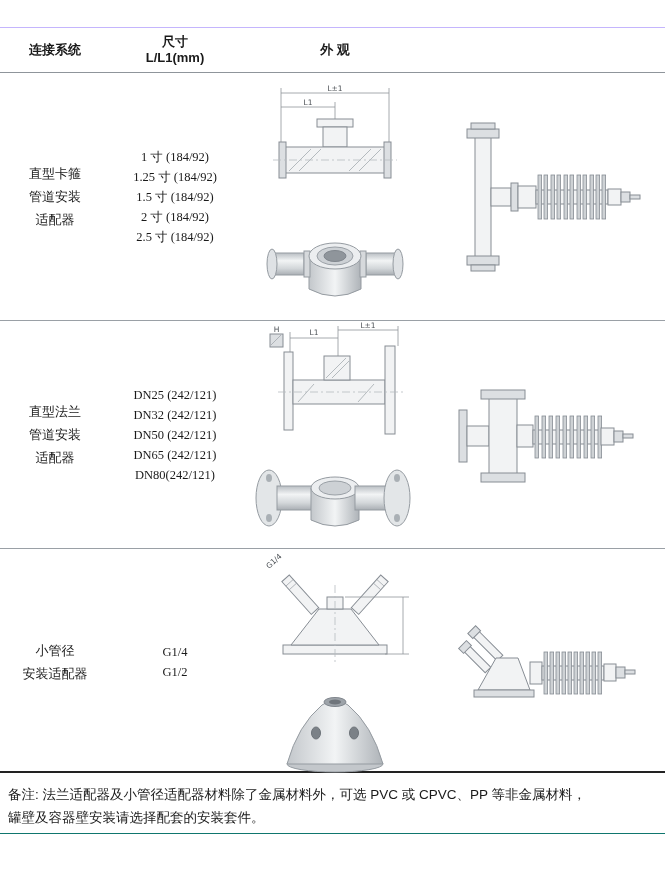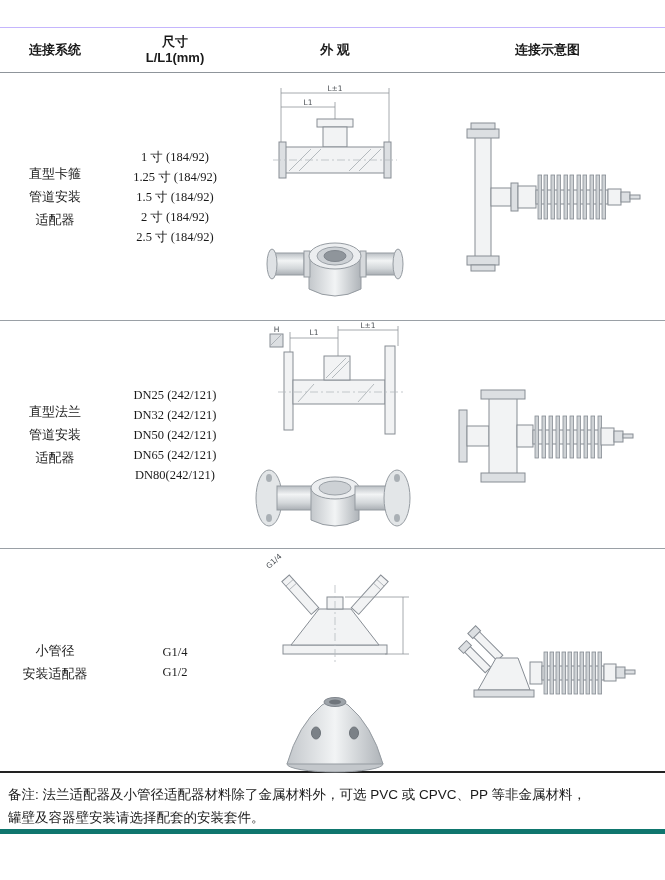--- a/index.html
+++ b/index.html
@@ -25,21 +25,21 @@
     align-items:center; border-bottom:1px solid #9aa0a6;
   }
   .trow.row1 { height:248px; }
   .trow.row2 { height:228px; }
   .trow.row3 { height:224px; border-bottom:2px solid #222; }
   .td { display:flex; flex-direction:column; align-items:center; justify-content:center; gap:0; }
   .td.appearance { gap:10px;align-items:center; }
   .system div { font-size:13px; line-height:23px; text-align:center; }
   .sizes div { font-size:12.5px; line-height:20px; text-align:left; white-space:nowrap;font-family:Liberation Serif, serif; }
 
-  .note { padding:10px 10px 8px 8px; border-bottom:5px solid #0f766e; height:61px; }
+  .note { padding:10px 10px 8px 8px; border-bottom:1px solid #0f766e; height:61px; }
   .note div { font-size:13.5px; line-height:23px; }
 
   
   svg .fl  { fill:#f2f3f4; stroke:#878d94; stroke-width:1; }
   svg .fl2 { fill:#dcdfe2; stroke:#878d94; stroke-width:1; }
   svg .rib { fill:#ced2d5; stroke:#878d94; stroke-width:0.8; }
   svg .ln  { stroke:#9aa0a6; stroke-width:0.7; fill:none; }
   svg .dim { stroke:#8f959b; stroke-width:0.8; fill:none; }
   svg .cl  { stroke:#b6bbc0; stroke-width:0.8; stroke-dasharray:8 3 2 3; fill:none; }
   svg .dimtxt { font-size:7.5px; fill:#4a4f54; font-family:"DejaVu Sans",sans-serif; }
@@ -68,21 +68,20 @@
 
   <div class="table">
 
     <div class="thead">
       <div class="th">连接系统</div>
       <div class="th">
         <div>尺寸</div>
         <div>L/L1(mm)</div>
       </div>
       <div class="th">外 观</div>
-      <div class="th">连接示意图</div>
     </div>
 
     <div class="trow row1">
       <div class="td system">
         <div>直型卡箍</div>
         <div>管道安装</div>
         <div>适配器</div>
       </div>
       <div class="td sizes">
         <div>1 寸 (184/92)</div>

